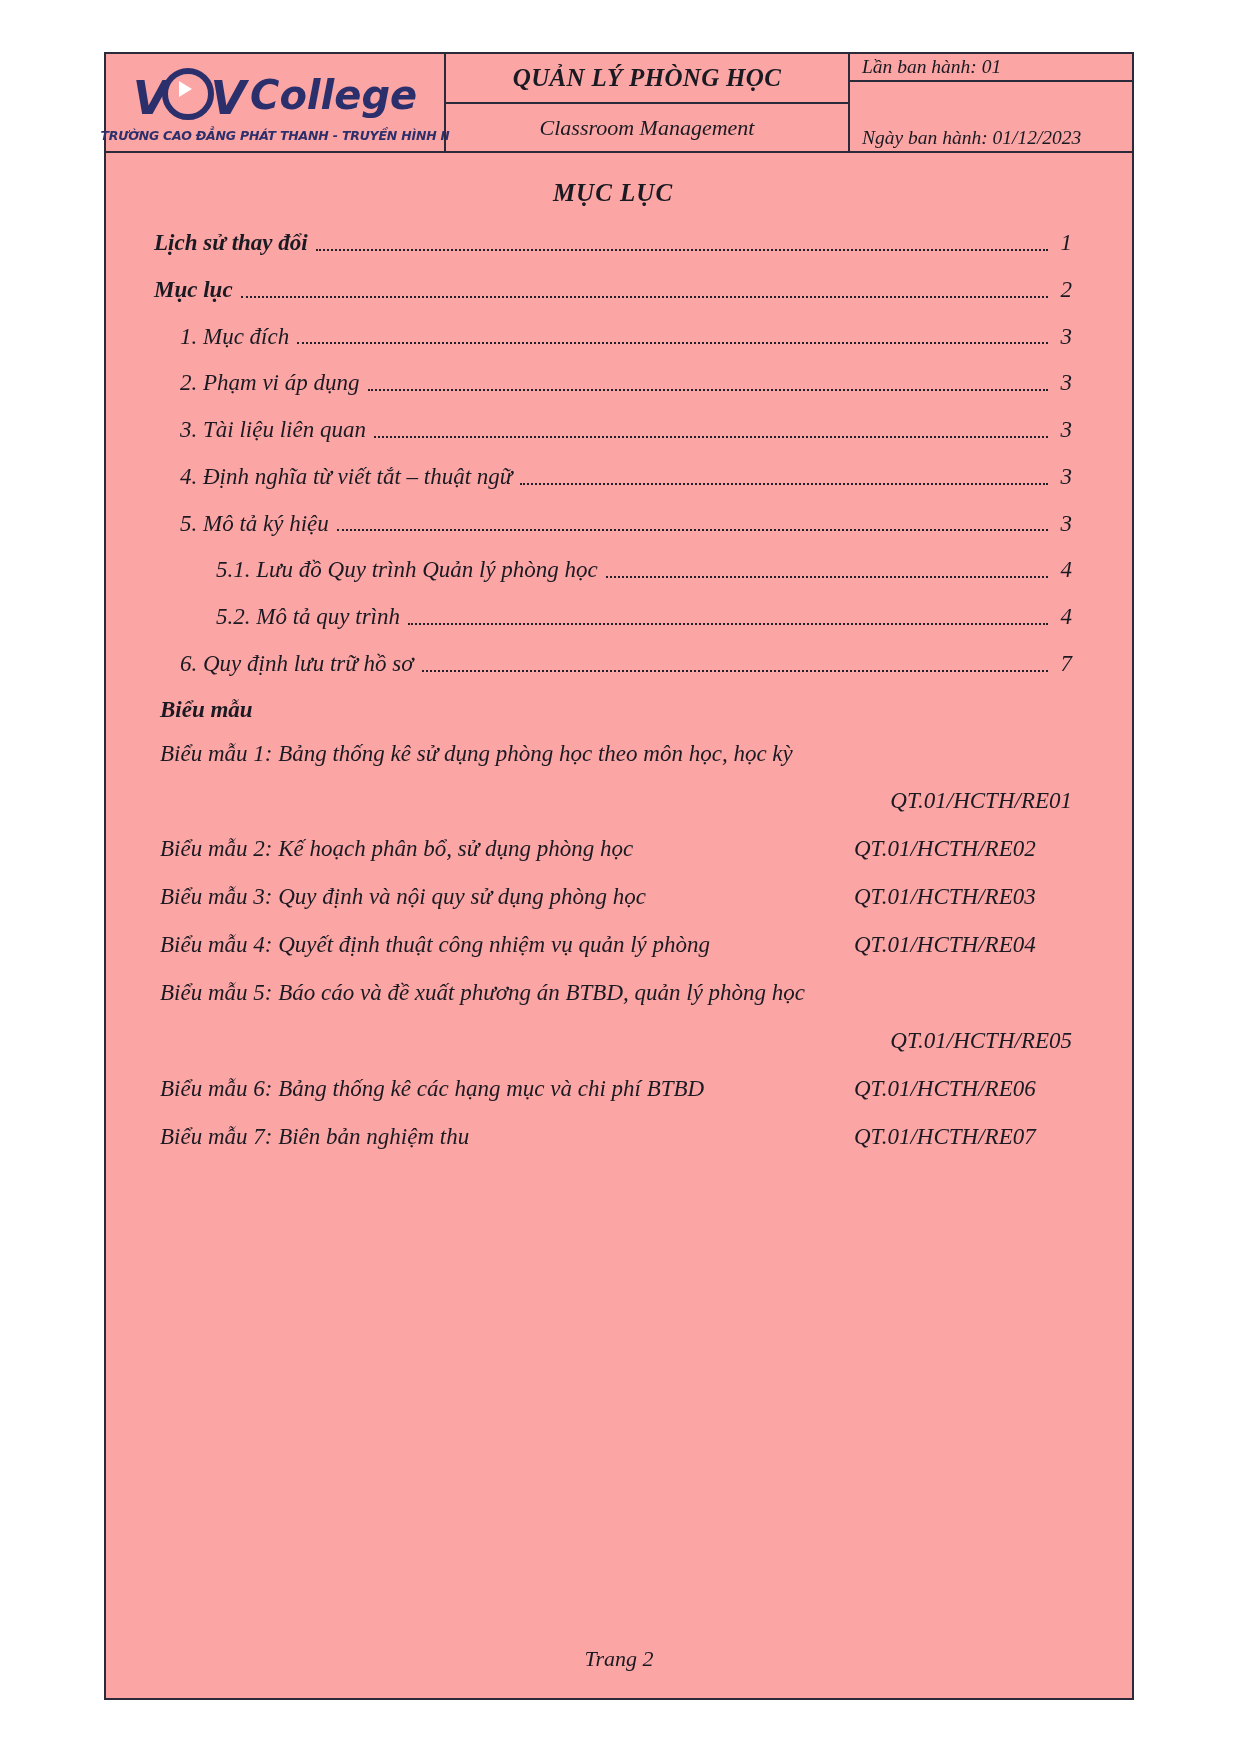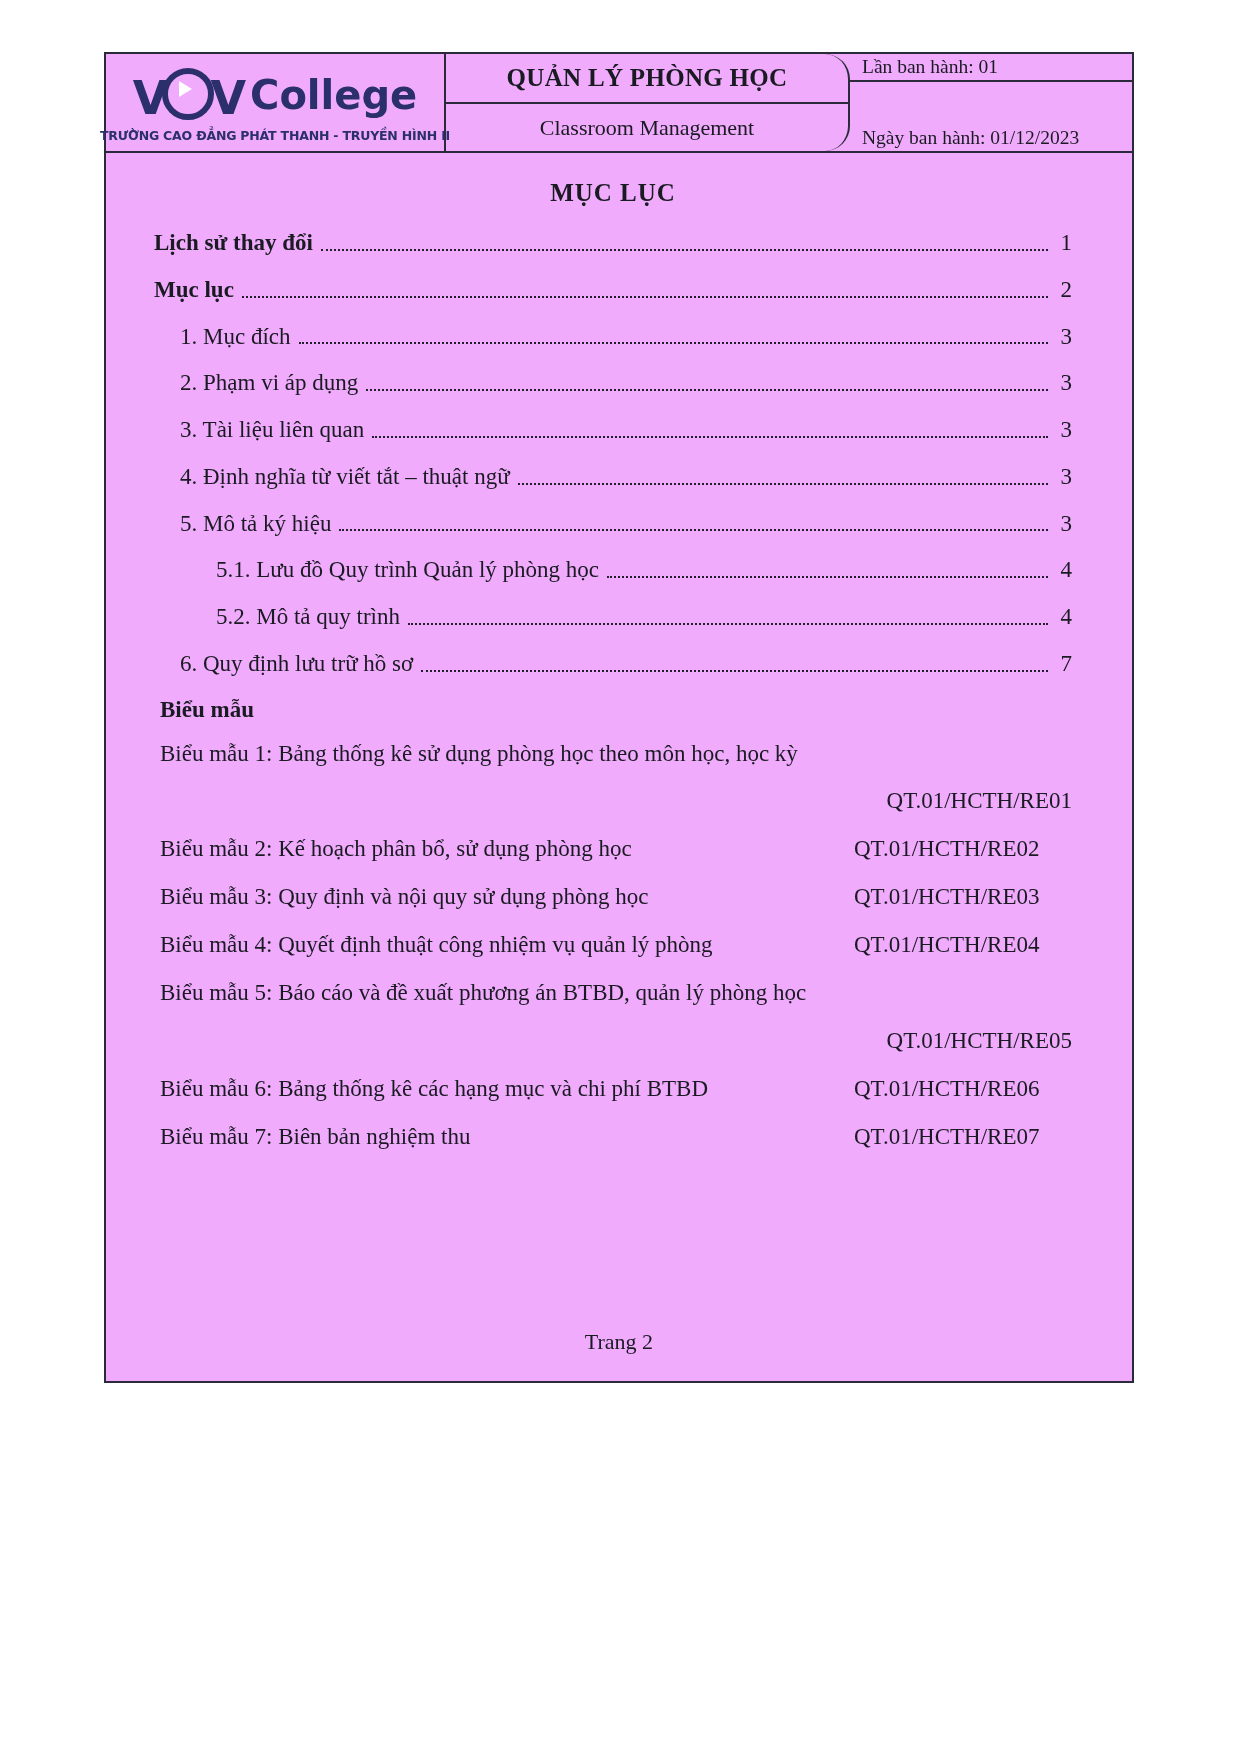--- a/index.html
+++ b/index.html
@@ -12,24 +12,25 @@
     height: 1755px;
     font-family: "Liberation Serif", serif;
     color: #1a1a22;
     position: relative;
   }
   .page {
     position: absolute;
     left: 104px;
     top: 52px;
     width: 1030px;
-    height: 1331px;
+    height: 1648px;
     border: 2px solid #2a2a3a;
     box-sizing: border-box;
-    background: #f0abfc;
+    background: #fca5a5;
+    font-style: italic;
   }
   
   .hdr {
     display: flex;
     width: 100%;
     box-sizing: border-box;
     border-bottom: 2px solid #2a2a3a;
   }
   .hdr-logo {
     width: 340px;
@@ -92,21 +93,20 @@
     letter-spacing: -0.2px;
     color: #2b2f6b;
     white-space: nowrap;
   }
   .hdr-title {
     flex: 1;
     box-sizing: border-box;
     border-right: 2px solid #2a2a3a;
     display: flex;
     flex-direction: column;
-    border-radius: 25px;
   }
   .hdr-title-main {
     flex: 1;
     display: flex;
     align-items: center;
     justify-content: center;
     border-bottom: 2px solid #2a2a3a;
     font-weight: bold;
     font-size: 25px;
     letter-spacing: 0.3px;

